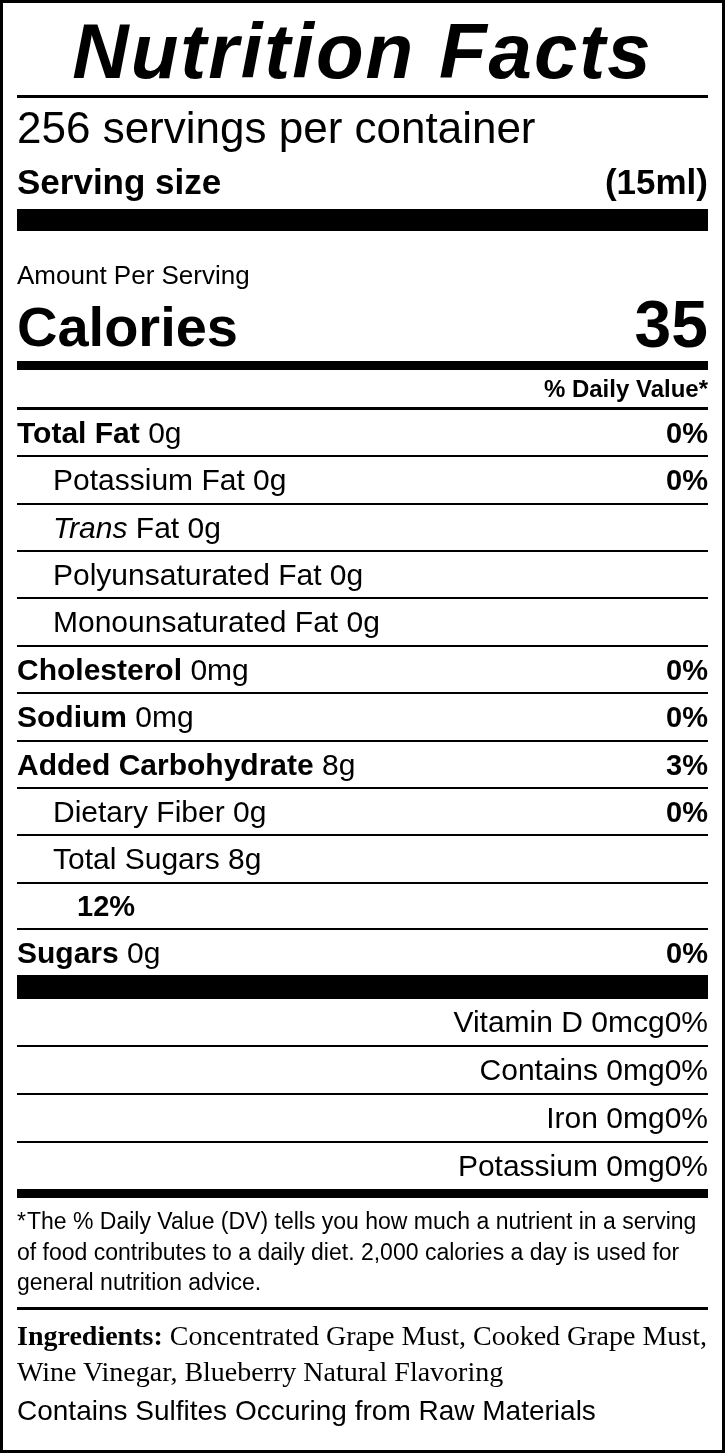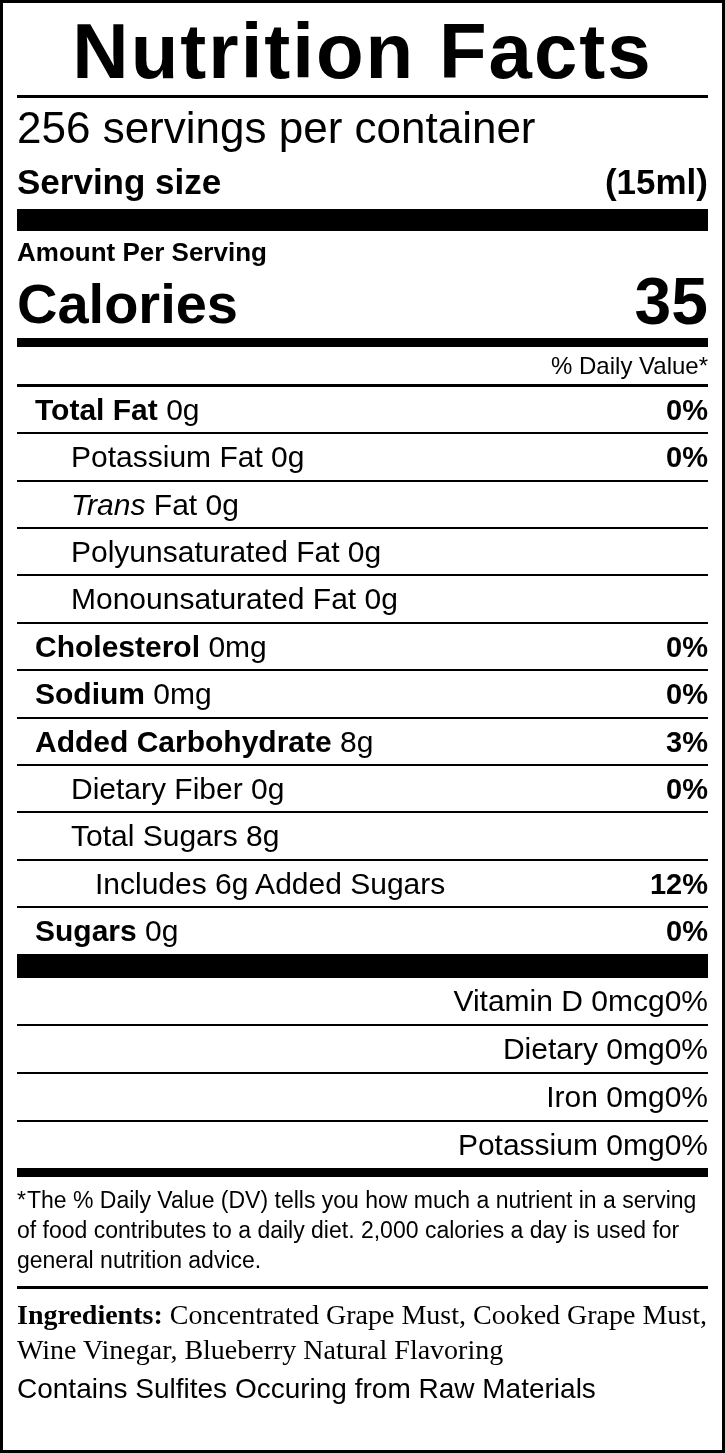--- a/index.html
+++ b/index.html
@@ -25,20 +25,21 @@
 
   
   .title {
     font-size: 78px;
     font-weight: bold;
     letter-spacing: 2px;
     line-height: 1.08;
     text-align: center;
     padding: 6px 0 2px 0;
     white-space: nowrap;
+    font-style: italic;
   }
 
   
   .rule-thin   { border-bottom: 3px solid #000; }
   .rule-medium { border-bottom: 9px solid #000; }
   .rule-thick  { border-bottom: 22px solid #000; }
   .rule-hair   { border-bottom: 2px solid #000; }
 
   
   .servings {
@@ -51,22 +52,23 @@
     justify-content: space-between;
     align-items: center;
     font-size: 35px;
     font-weight: bold;
     padding: 2px 0 7px 0;
   }
 
   
   .amount-per {
     font-size: 26px;
-    font-weight: bold;
+    font-weight: normal;
     padding: 6px 0 0 0;
+    margin-top: 23px;
   }
   .calories-row {
     display: flex;
     justify-content: space-between;
     align-items: flex-end;
     padding: 0 0 4px 0;
     gap: 40px;
   }
   .calories-label {
     font-size: 56px;
@@ -76,33 +78,32 @@
   .calories-value {
     font-size: 66px;
     font-weight: bold;
     line-height: 1.0;
   }
 
   
   .dv-header {
     text-align: right;
     font-size: 24px;
-    font-weight: normal;
+    font-weight: bold;
     padding: 5px 0 4px 0;
   }
 
   
   .nrow {
     display: flex;
     justify-content: space-between;
     align-items: baseline;
     font-size: 30px;
     padding: 5px 0 5px 0;
     line-height: 1.18;
-    margin-left: 18px;
   }
   .nrow .name b { font-weight: bold; }
   .nrow .pct { font-weight: bold; font-size: 29px; }
   .indent-1 { padding-left: 36px; }
   .indent-2 { padding-left: 60px; }
 
   
   .vrow {
     display: flex;
     justify-content: flex-end;
@@ -208,41 +209,40 @@
         <span class="name"><span>Dietary Fiber</span> <span>0g</span></span>
         <span class="pct">0%</span>
       </div>
       <div class="rule-hair"></div>
       <div class="nrow indent-1">
         <span class="name"><span>Total Sugars</span> <span>8g</span></span>
         <span class="pct"></span>
       </div>
       <div class="rule-hair"></div>
       <div class="nrow indent-2">
-        <span class="name"><span>Includes 6g Added Sugars</span></span>
         <span class="pct">12%</span>
       </div>
       <div class="rule-hair"></div>
       <div class="nrow">
         <span class="name"><b>Sugars</b> <span>0g</span></span>
         <span class="pct">0%</span>
       </div>
       <div class="rule-hair"></div>
     </div>
 
   <div class="rule-thick"></div>
 
   <div id="vitamin-rows">
       <div class="vrow">
         <span>Vitamin D 0mcg</span>
         <span class="pct">0%</span>
       </div>
       <div class="rule-hair"></div>
       <div class="vrow">
-        <span>Dietary 0mg</span>
+        <span>Contains 0mg</span>
         <span class="pct">0%</span>
       </div>
       <div class="rule-hair"></div>
       <div class="vrow">
         <span>Iron 0mg</span>
         <span class="pct">0%</span>
       </div>
       <div class="rule-hair"></div>
       <div class="vrow">
         <span>Potassium 0mg</span>

